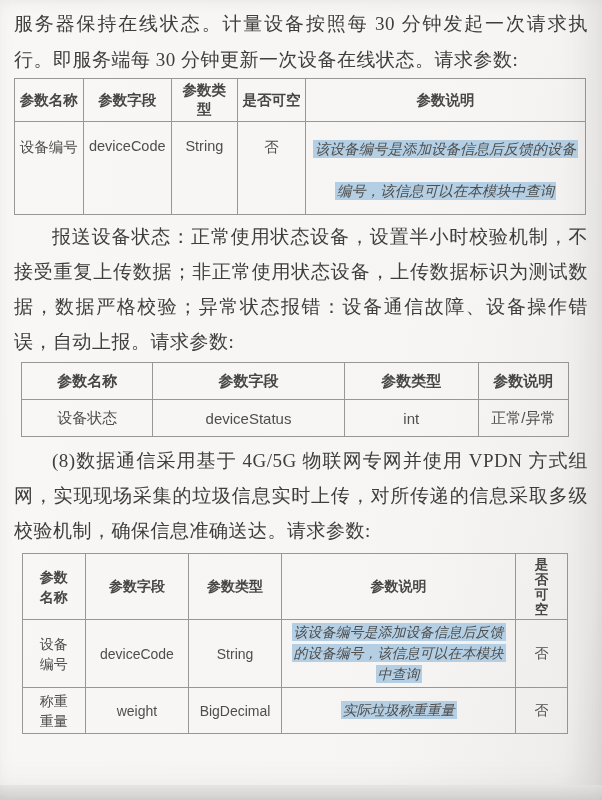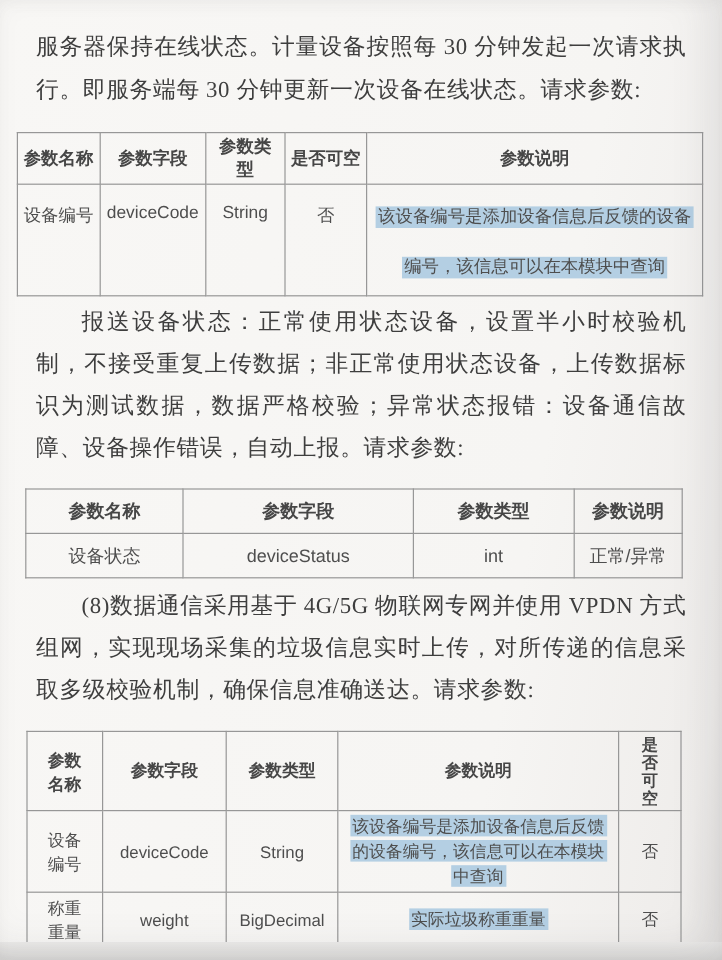--- a/index.html
+++ b/index.html
@@ -19,21 +19,21 @@
     box-sizing: border-box;
     padding: 6px 14px 0 14px;
     background: linear-gradient(100deg, #f8f7f5 0%, #f6f5f3 70%, #efedeb 94%, #e4e2e0 100%);
   }
   .vignette {
     position: absolute; inset: 0;
     pointer-events: none;
     box-shadow: inset -14px -12px 30px rgba(90,90,95,0.10), inset 0 4px 10px rgba(120,120,125,0.05);
   }
   .para {
-    margin: 16px;
+    margin: 0;
     font-size: 19px;
     line-height: 36px;
     letter-spacing: 0.5px;
     text-align: justify;
     color: #3e3e3e;
   }
   .para.indent { text-indent: 2em; line-height: 35px; }
   #p2 { margin-top: 4px; font-family: Liberation Serif, serif; }
   #p3 { margin-top: 6px; }
 
@@ -52,32 +52,32 @@
     font-weight: normal;
   }
   th { font-weight: bold; color: #464646; }
 
   
   #t1 { width: 572px; margin: 0; font-size: 14.5px; }
   #t1 tr.hdr   { height: 36px; }
   #t1 tr.row1  { height: 84px; }
   #t1 tr.row2  { height: 44px; }
   #t1 tr.row1 td { vertical-align: top; padding-top: 16px; }
-  #t1 tr.row1 td.desc { padding-top: 6px; line-height: 42px; }
+  #t1 tr.row1 td.desc { padding-top: 6px; line-height: 42px; font-style: italic; }
 
   
   #t2 { width: 548px; margin: 3px 0 0 7px; font-size: 15px; }
   #t2 tr { height: 37px; }
 
   
   #t3 { width: 546px; margin: 5px 0 0 8px; font-size: 14px; }
   #t3 tr.hdr  { height: 66px; }
   #t3 tr.row1 { height: 58px; }
   #t3 tr.row2 { height: 46px; }
-  #t3 td.desc { line-height: 21px; }
+  #t3 td.desc { line-height: 21px; font-style: italic; }
   .vstack {
     display: inline-block;
     width: 1.1em;
     word-break: break-all;
     line-height: 15px;
     font-size: 13.5px;
   }
   .wrap2 {
     display: inline-block;
     width: 2.2em;

